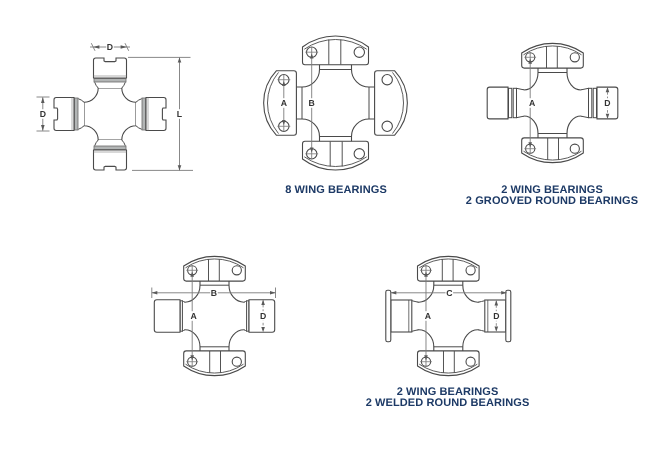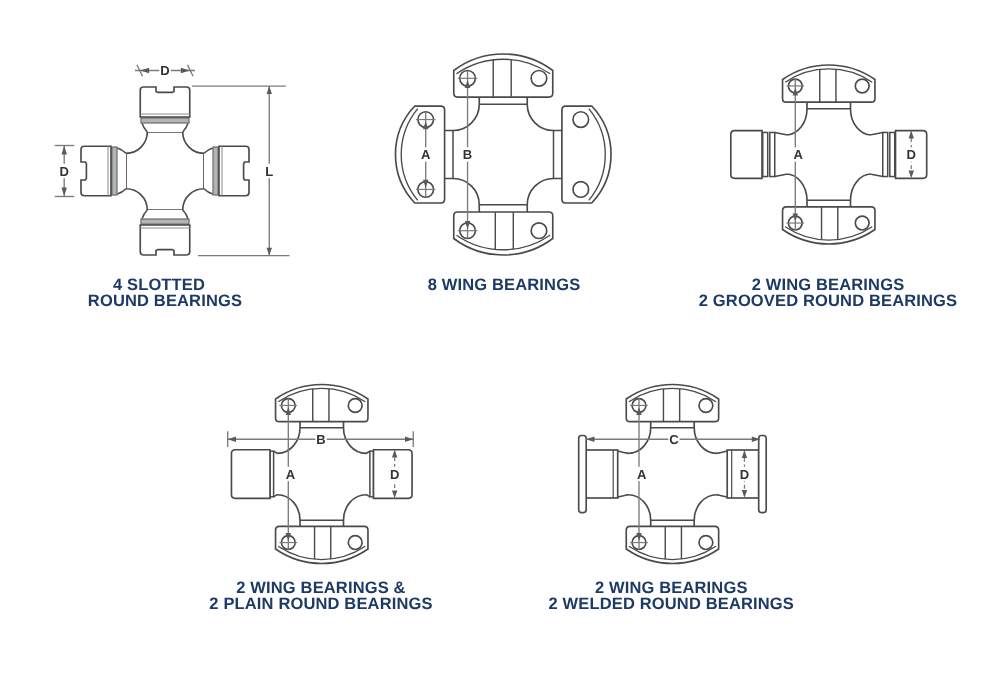--- a/index.html
+++ b/index.html
@@ -212,17 +212,15 @@
         <line x1="-28.2" y1="45.7" x2="-16.400000000000002" y2="45.7" stroke="#7b7b7b" stroke-width="0.8"></line>
         <rect x="-24.3" y="-4.8" width="7.6" height="9.6" fill="#fff"></rect>
         <text x="-20.5" y="3.1" font-size="8.7" font-weight="bold" fill="#333" text-anchor="middle" font-family="Liberation Sans, sans-serif">A</text>
 <line x1="48" y1="-15.3" x2="48" y2="15.3" stroke="#7b7b7b" stroke-width="0.85" stroke-dasharray="2.6,1.9"></line>
         <path d="M 48,-15.8 L 46.2,-10.600000000000001 L 49.8,-10.600000000000001 Z" fill="#5a5a5a"></path>
         <path d="M 48,15.8 L 46.2,10.600000000000001 L 49.8,10.600000000000001 Z" fill="#5a5a5a"></path>
         <rect x="44.2" y="-4.8" width="7.6" height="9.6" fill="#fff"></rect>
         <text x="48" y="3.1" font-size="8.7" font-weight="bold" fill="#333" text-anchor="middle" font-family="Liberation Sans, sans-serif">D</text>
 </g>
 </svg>
-<div class="cap" style="left:110px;top:185px;"><span style="position:relative;left:-4px;">4 SLOTTED</span><br>ROUND BEARINGS</div>
 <div class="cap" style="left:336px;top:185px;">8 WING BEARINGS</div>
 <div class="cap" style="left:552px;top:185px;">2 WING BEARINGS<br>2 GROOVED ROUND BEARINGS</div>
-<div class="cap" style="left:214px;top:387px;">2 WING BEARINGS &amp;<br>2 PLAIN ROUND BEARINGS</div>
 <div class="cap" style="left:447.5px;top:387px;">2 WING BEARINGS<br>2 WELDED ROUND BEARINGS</div>
 </div>
 </body></html>

